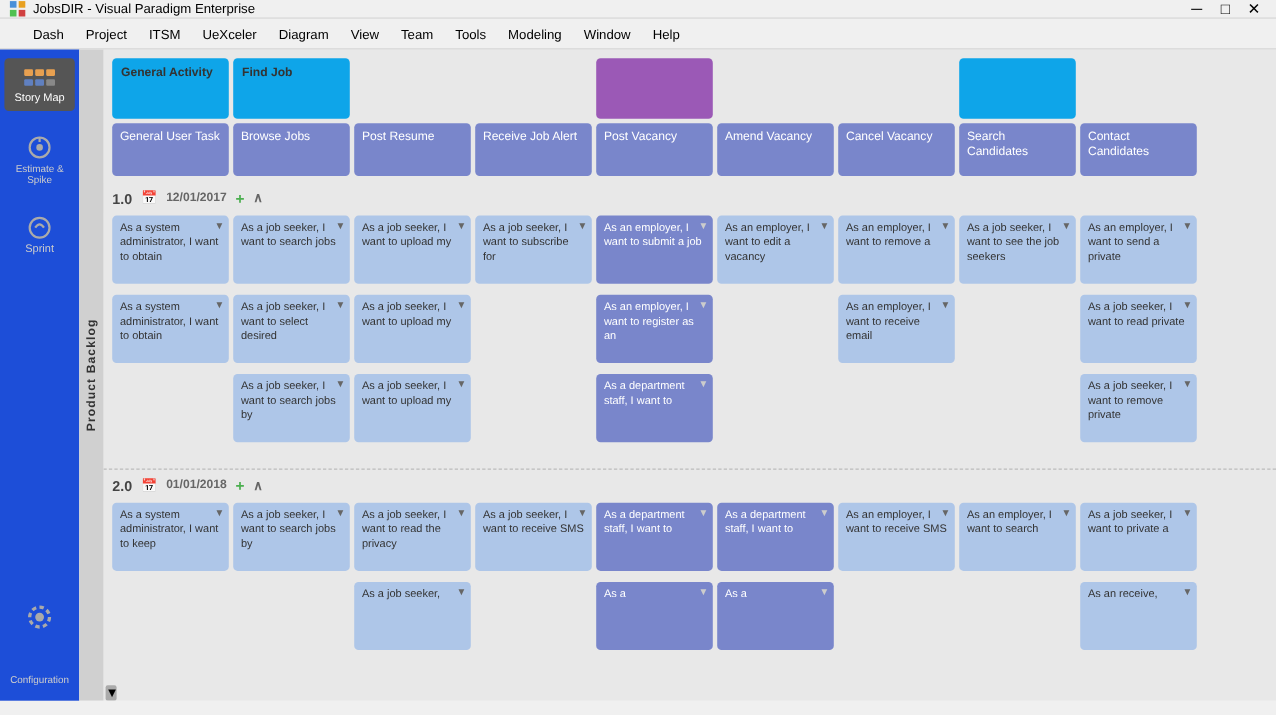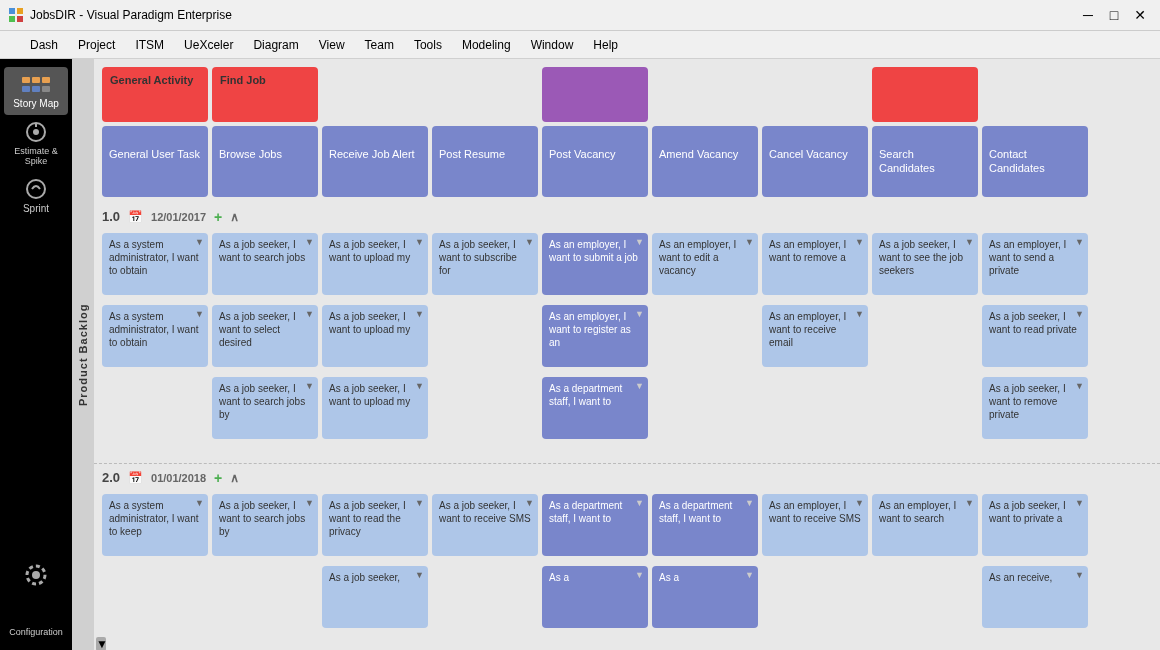--- a/index.html
+++ b/index.html
@@ -1,21 +1,21 @@
 <!DOCTYPE html>
 <html><head>
   <meta charset="utf-8">
   <style>
     * { margin: 0; padding: 0; box-sizing: border-box; }
     body { font-family: 'Segoe UI', Arial, sans-serif; font-size: 12px; background: #f0f0f0; width: 1160px; height: 650px; overflow: hidden; }
 
     
     .title-bar {
       background: #f0f0f0;
-      height: 31px;
+      height: 17px;
       display: flex;
       align-items: center;
       padding: 0 8px;
       border-bottom: 1px solid #ccc;
       font-size: 12px;
     }
     .title-bar-icon { width: 16px; height: 16px; margin-right: 6px; display: flex; align-items: center; }
     .title-bar-title { flex: 1; font-size: 12px; }
     .title-bar-controls { display: flex; gap: 2px; }
     .title-btn { width: 24px; height: 20px; border: none; background: transparent; cursor: pointer; font-size: 14px; display: flex; align-items: center; justify-content: center; }
@@ -38,26 +38,26 @@
 
     
     .main-layout {
       display: flex;
       height: calc(650px - 58px);
     }
 
     
     .sidebar {
       width: 72px;
-      background: #000000;
+      background: #1d4ed8;
       display: flex;
       flex-direction: column;
       align-items: center;
       padding: 8px 0;
-      gap: 0;
+      gap: 16px;
     }
     .sidebar-item {
       width: 64px;
       display: flex;
       flex-direction: column;
       align-items: center;
       padding: 6px 4px;
       cursor: pointer;
       border-radius: 4px;
       color: #ccc;
@@ -128,26 +128,26 @@
     .epic-card {
       margin: 2px;
       padding: 6px 8px;
       border-radius: 4px;
       font-size: 11px;
       font-weight: bold;
       color: #333;
       min-height: 55px;
       line-height: 1.3;
     }
-    .epic-orange { background: #ef4444; }
+    .epic-orange { background: #0ea5e9; }
     .epic-empty { background: transparent; }
 
     .story-card {
       margin: 2px;
-      padding: 21px 7px;
+      padding: 5px 7px;
       border-radius: 4px;
       font-size: 11px;
       color: #333;
       min-height: 48px;
       line-height: 1.3;
       cursor: pointer;
     }
     .story-blue { background: #7986cb; color: white; }
 
     
@@ -304,22 +304,22 @@
           <div class="epic-card epic-empty"></div>
           <div class="epic-card epic-empty"></div>
           <div class="epic-card epic-orange"></div>
           <div class="epic-card epic-empty"></div>
           <div class="epic-card epic-empty"></div>
         </div>
 
         <div style="display:grid;grid-template-columns:repeat(10,110px);padding:0 6px 4px 6px;">
           <div class="story-card story-blue">General User Task</div>
           <div class="story-card story-blue">Browse Jobs</div>
+          <div class="story-card story-blue">Post Resume</div>
           <div class="story-card story-blue">Receive Job Alert</div>
-          <div class="story-card story-blue">Post Resume</div>
           <div class="story-card story-blue">Post Vacancy</div>
           <div class="story-card story-blue">Amend Vacancy</div>
           <div class="story-card story-blue">Cancel Vacancy</div>
           <div class="story-card story-blue">Search Candidates</div>
           <div class="story-card story-blue">Contact Candidates</div>
           <div class="story-card" style="background:transparent;"></div>
         </div>
 
         <div class="sprint-header">
           <span class="sprint-badge">1.0</span>

